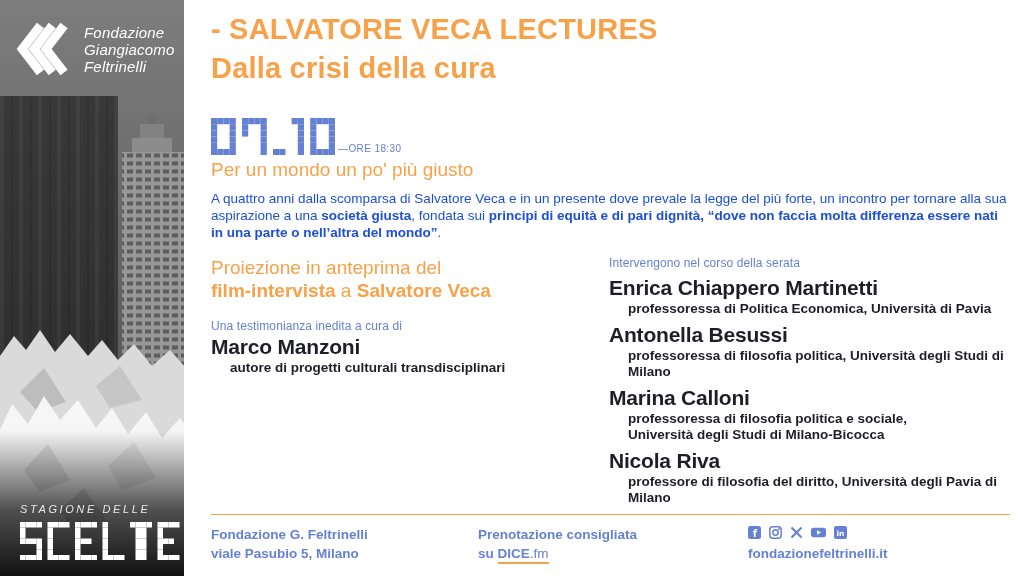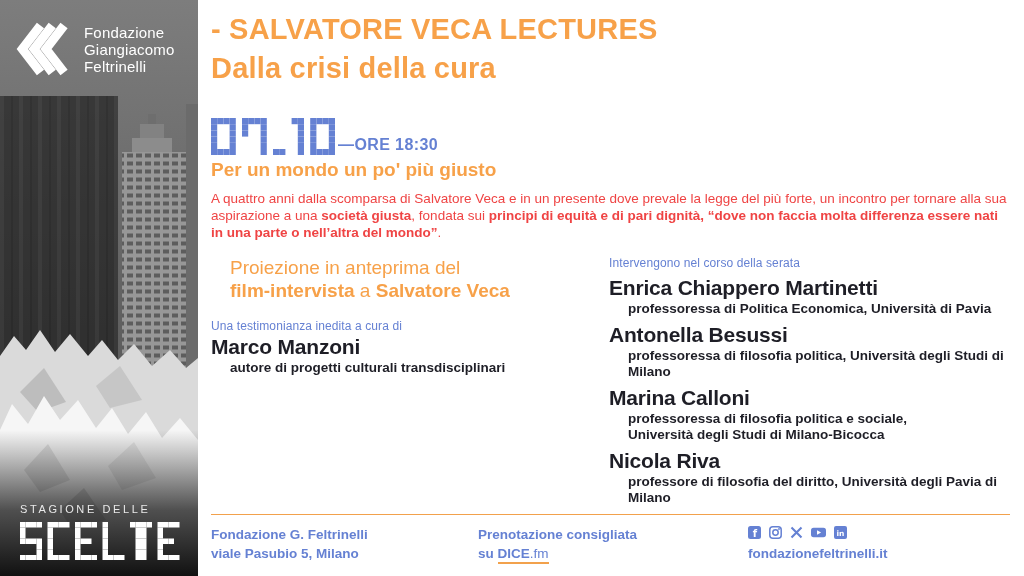--- a/index.html
+++ b/index.html
@@ -2,45 +2,45 @@
 <html><head>
 <meta charset="utf-8">
 <style>
   html,body { margin:0; padding:0; background:#222; }
   .poster {
     position:relative; width:1024px; height:576px; overflow:hidden;
     background:#ffffff; font-family:"Liberation Sans", sans-serif;
     -webkit-font-smoothing:antialiased;
   }
   
-  .sidebar { position:absolute; left:0; top:0; width:198px; height:576px; background:#a21caf; overflow:hidden; }
+  .sidebar { position:absolute; left:0; top:0; width:184px; height:576px; background:#a21caf; overflow:hidden;font-style:italic; }
   .sidebar-bg { position:absolute; left:0; top:0; }
   .logo { position:absolute; left:16px; top:22px; display:flex; align-items:center; gap:10px; }
   .logo-text { color:#ffffff; font-size:15px; line-height:17px; font-weight:400; letter-spacing:0.2px; }
   .season { position:absolute; left:20px; bottom:16px; }
   .season-label { color:#e9e9e9; font-size:11px; letter-spacing:2.6px; font-weight:400; margin-bottom:7px; }
   .pixel { line-height:0; }
   .season-title { color:#ffffff; }
 
   
   .main { position:absolute; left:198px; top:0; width:826px; height:576px; box-sizing:border-box; padding:10px 14px 0 13px; }
   .series-title, .series-subtitle {
     margin:0; color:#F7A149; font-weight:700; font-size:29px; line-height:39px; letter-spacing:0.2px;
   }
   .date-row { margin-top:29px; display:flex; align-items:flex-end; color:#6581D3; height:38px; }
-  .time-label { font-weight:700; font-size:16px; letter-spacing:0.4px; margin-left:3px; margin-bottom:1px; }
+  .time-label { font-weight:400; font-size:10px; letter-spacing:0.4px; margin-left:3px; margin-bottom:1px; }
   .event-title { margin:21px 0 0; color:#F7A149; font-weight:700; font-size:35px; line-height:38px; letter-spacing:-0.3px; }
-  .event-subtitle { margin:3px 0 0; color:#F7A149; font-weight:700; font-size:19px; line-height:23px; }
-  .description { margin:9px 0 0; color:#ef4444; font-size:13.5px; line-height:17px; font-weight:500; max-width:806px; }
+  .event-subtitle { margin:3px 0 0; color:#F7A149; font-weight:400; font-size:19px; line-height:23px; }
+  .description { margin:9px 0 0; color:#1d4ed8; font-size:13.5px; line-height:17px; font-weight:500; max-width:806px; }
   .description .b, .rich .b { font-weight:800; }
 
   .columns { display:flex; margin-top:15px; }
   .col-left { width:398px; flex:0 0 auto; }
   .col-right { flex:1 1 auto; }
-  .screening-title { color:#F7A149; font-size:19px; line-height:23px; font-weight:500; white-space:pre-line;margin-left:19px; }
+  .screening-title { color:#F7A149; font-size:19px; line-height:23px; font-weight:500; white-space:pre-line; }
   .small-label { color:#6581D3; font-size:12px; font-weight:400; letter-spacing:0.1px; }
   .col-left .small-label { margin-top:17px; }
   .person-name { color:#1E1E26; font-size:21px; font-weight:800; line-height:24px; letter-spacing:-0.2px; margin-top:2px; }
   .person-role { color:#1E1E26; font-size:13.5px; font-weight:600; line-height:16px; margin-top:1px;padding-left:19px; }
   .speaker { margin-top:6px; }
   .speaker:first-of-type { margin-top:3px; }
 
   
   .footer { position:absolute; left:211px; right:14px; bottom:13px; }
   .footer-rule { border:0; border-top:1.5px solid #F2A14C; margin:0 0 10px 0; }

